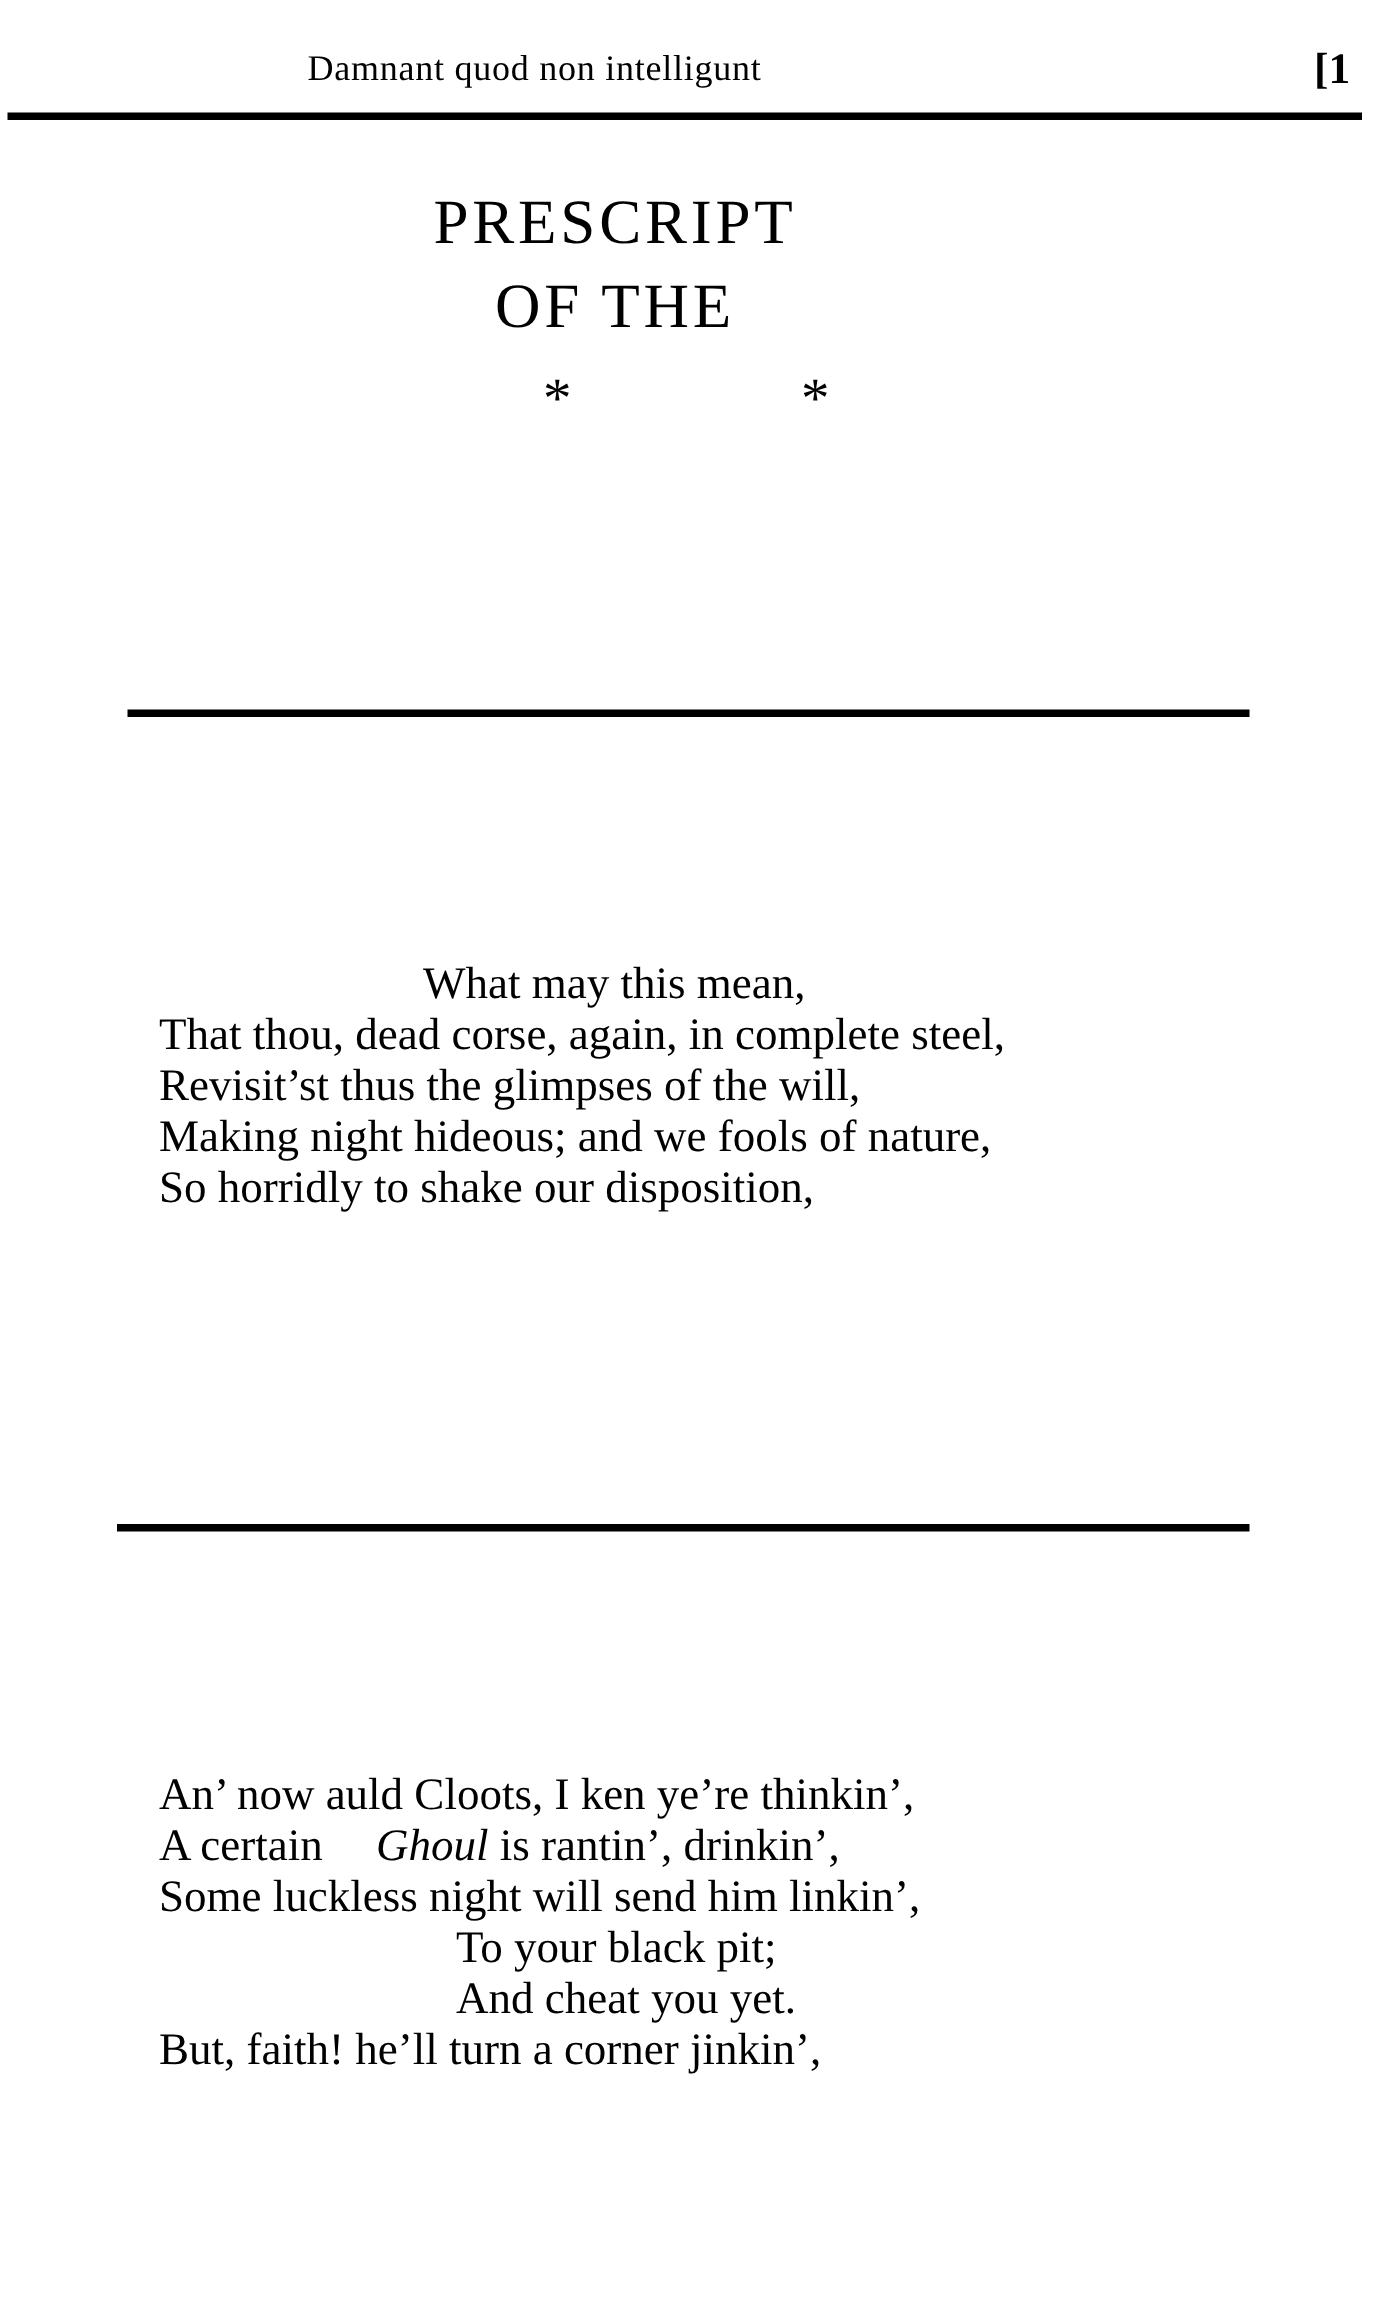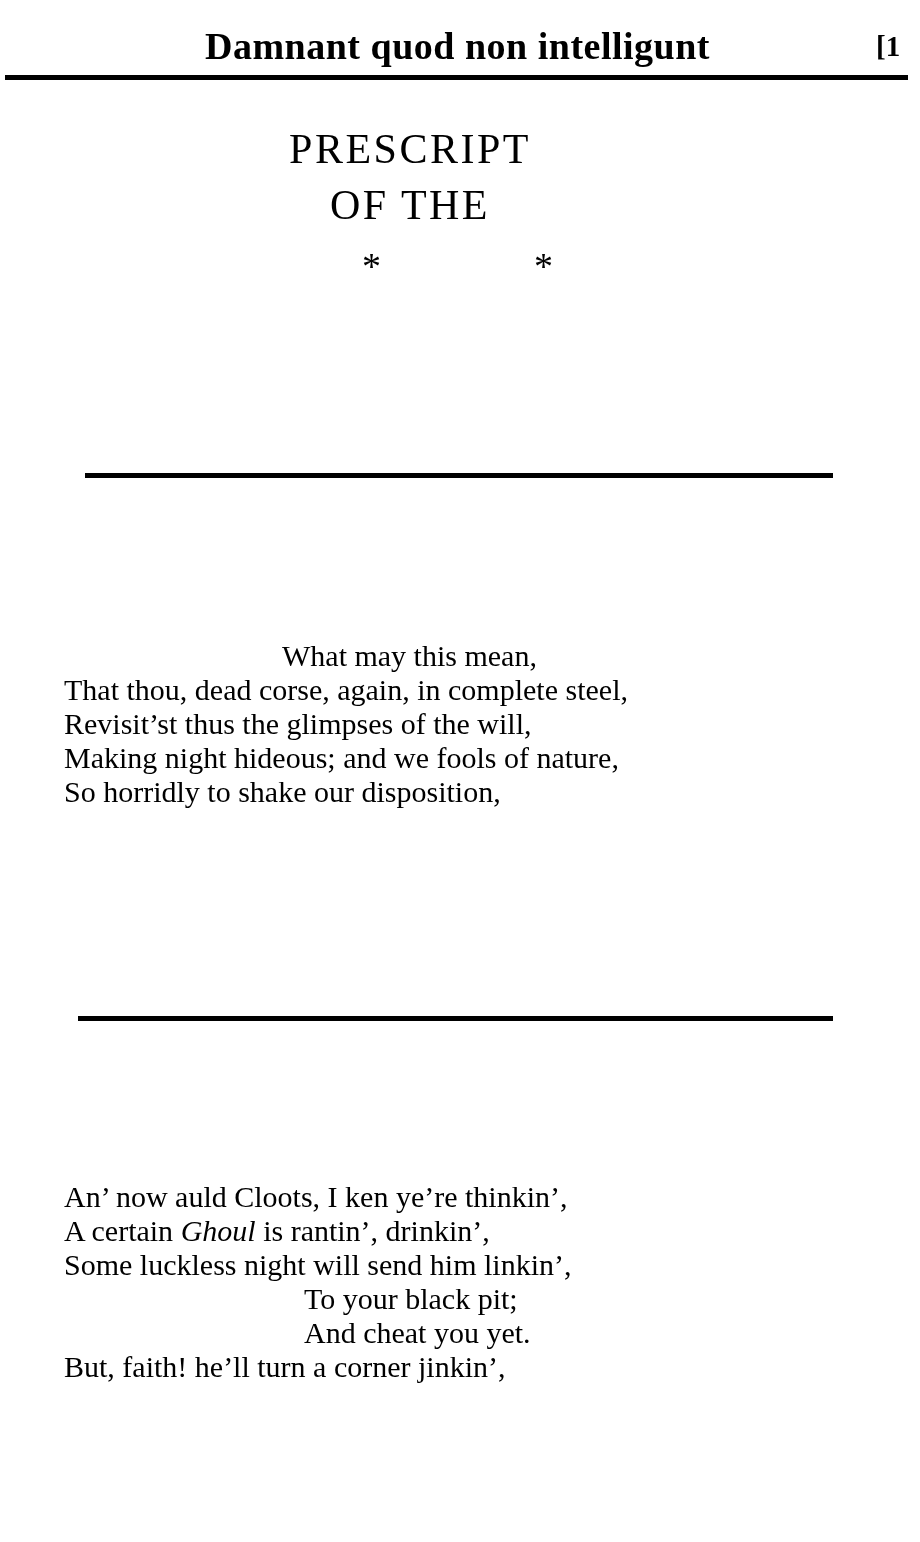--- a/index.html
+++ b/index.html
@@ -24,22 +24,22 @@
     position: absolute;
     top: 26px;
     left: 0;
     width: 920px;
     height: 44px;
   }
   .running-head-title {
     position: absolute;
     left: 205px;
     top: 0;
-    font-size: 38px;
-    font-weight: 700;
+    font-size: 24px;
+    font-weight: 400;
     letter-spacing: 0.5px;
     white-space: nowrap;
     line-height: 40px;
   }
   .running-head-folio {
     position: absolute;
     left: 876px;
     top: 0;
     font-size: 29px;
     font-weight: 700;
@@ -113,29 +113,30 @@
     left: 0;
     width: 920px;
   }
   .epigraph.first { top: 639px; }
   .epigraph.second { top: 1180px; }
 
   .verse-line {
     font-size: 30px;
     line-height: 34px;
     white-space: nowrap;
-    padding-left: 64px;
+    padding-left: 106px;
   }
   .verse-line.indent-center {
     padding-left: 282px;
   }
   .verse-line.indent-short {
     padding-left: 304px;
   }
   .verse-line em {
+    margin-left: 28px;
   }
 </style>
 </head>
 <body>
 
 <div id="page">
 
   <div class="running-head">
     <div class="running-head-title">Damnant quod non intelligunt</div>
     <div class="running-head-folio">[1</div>

